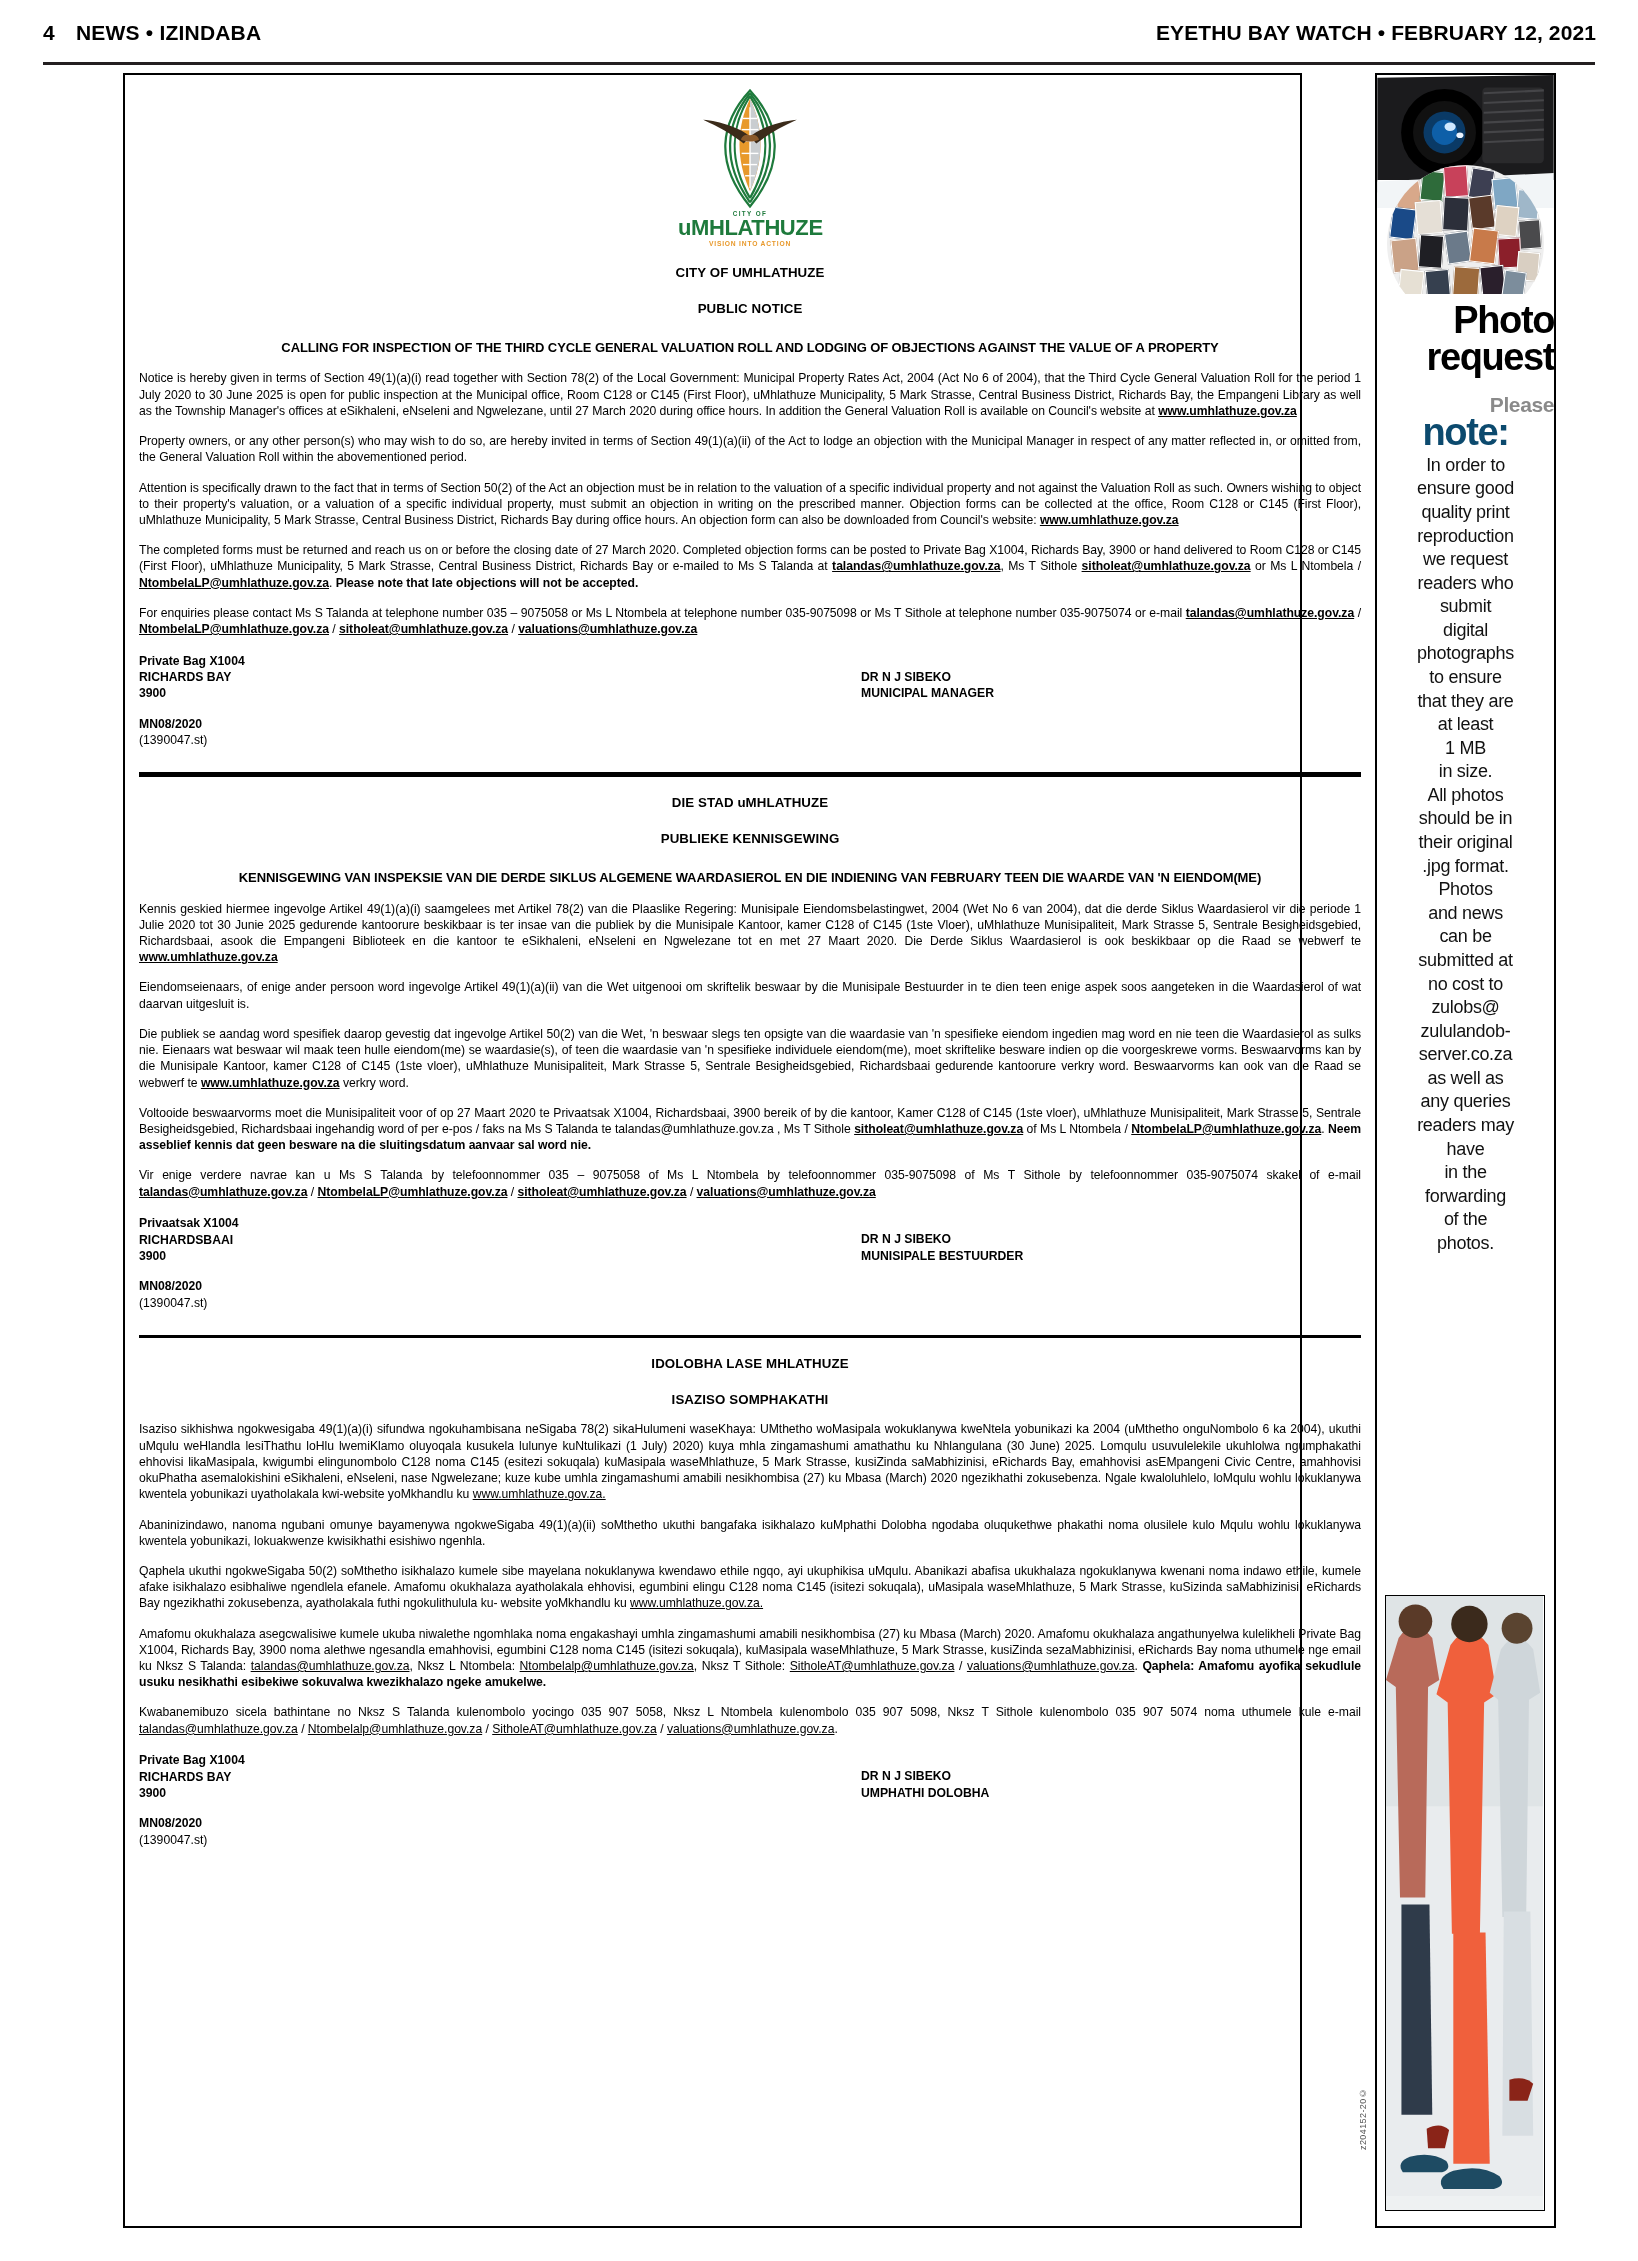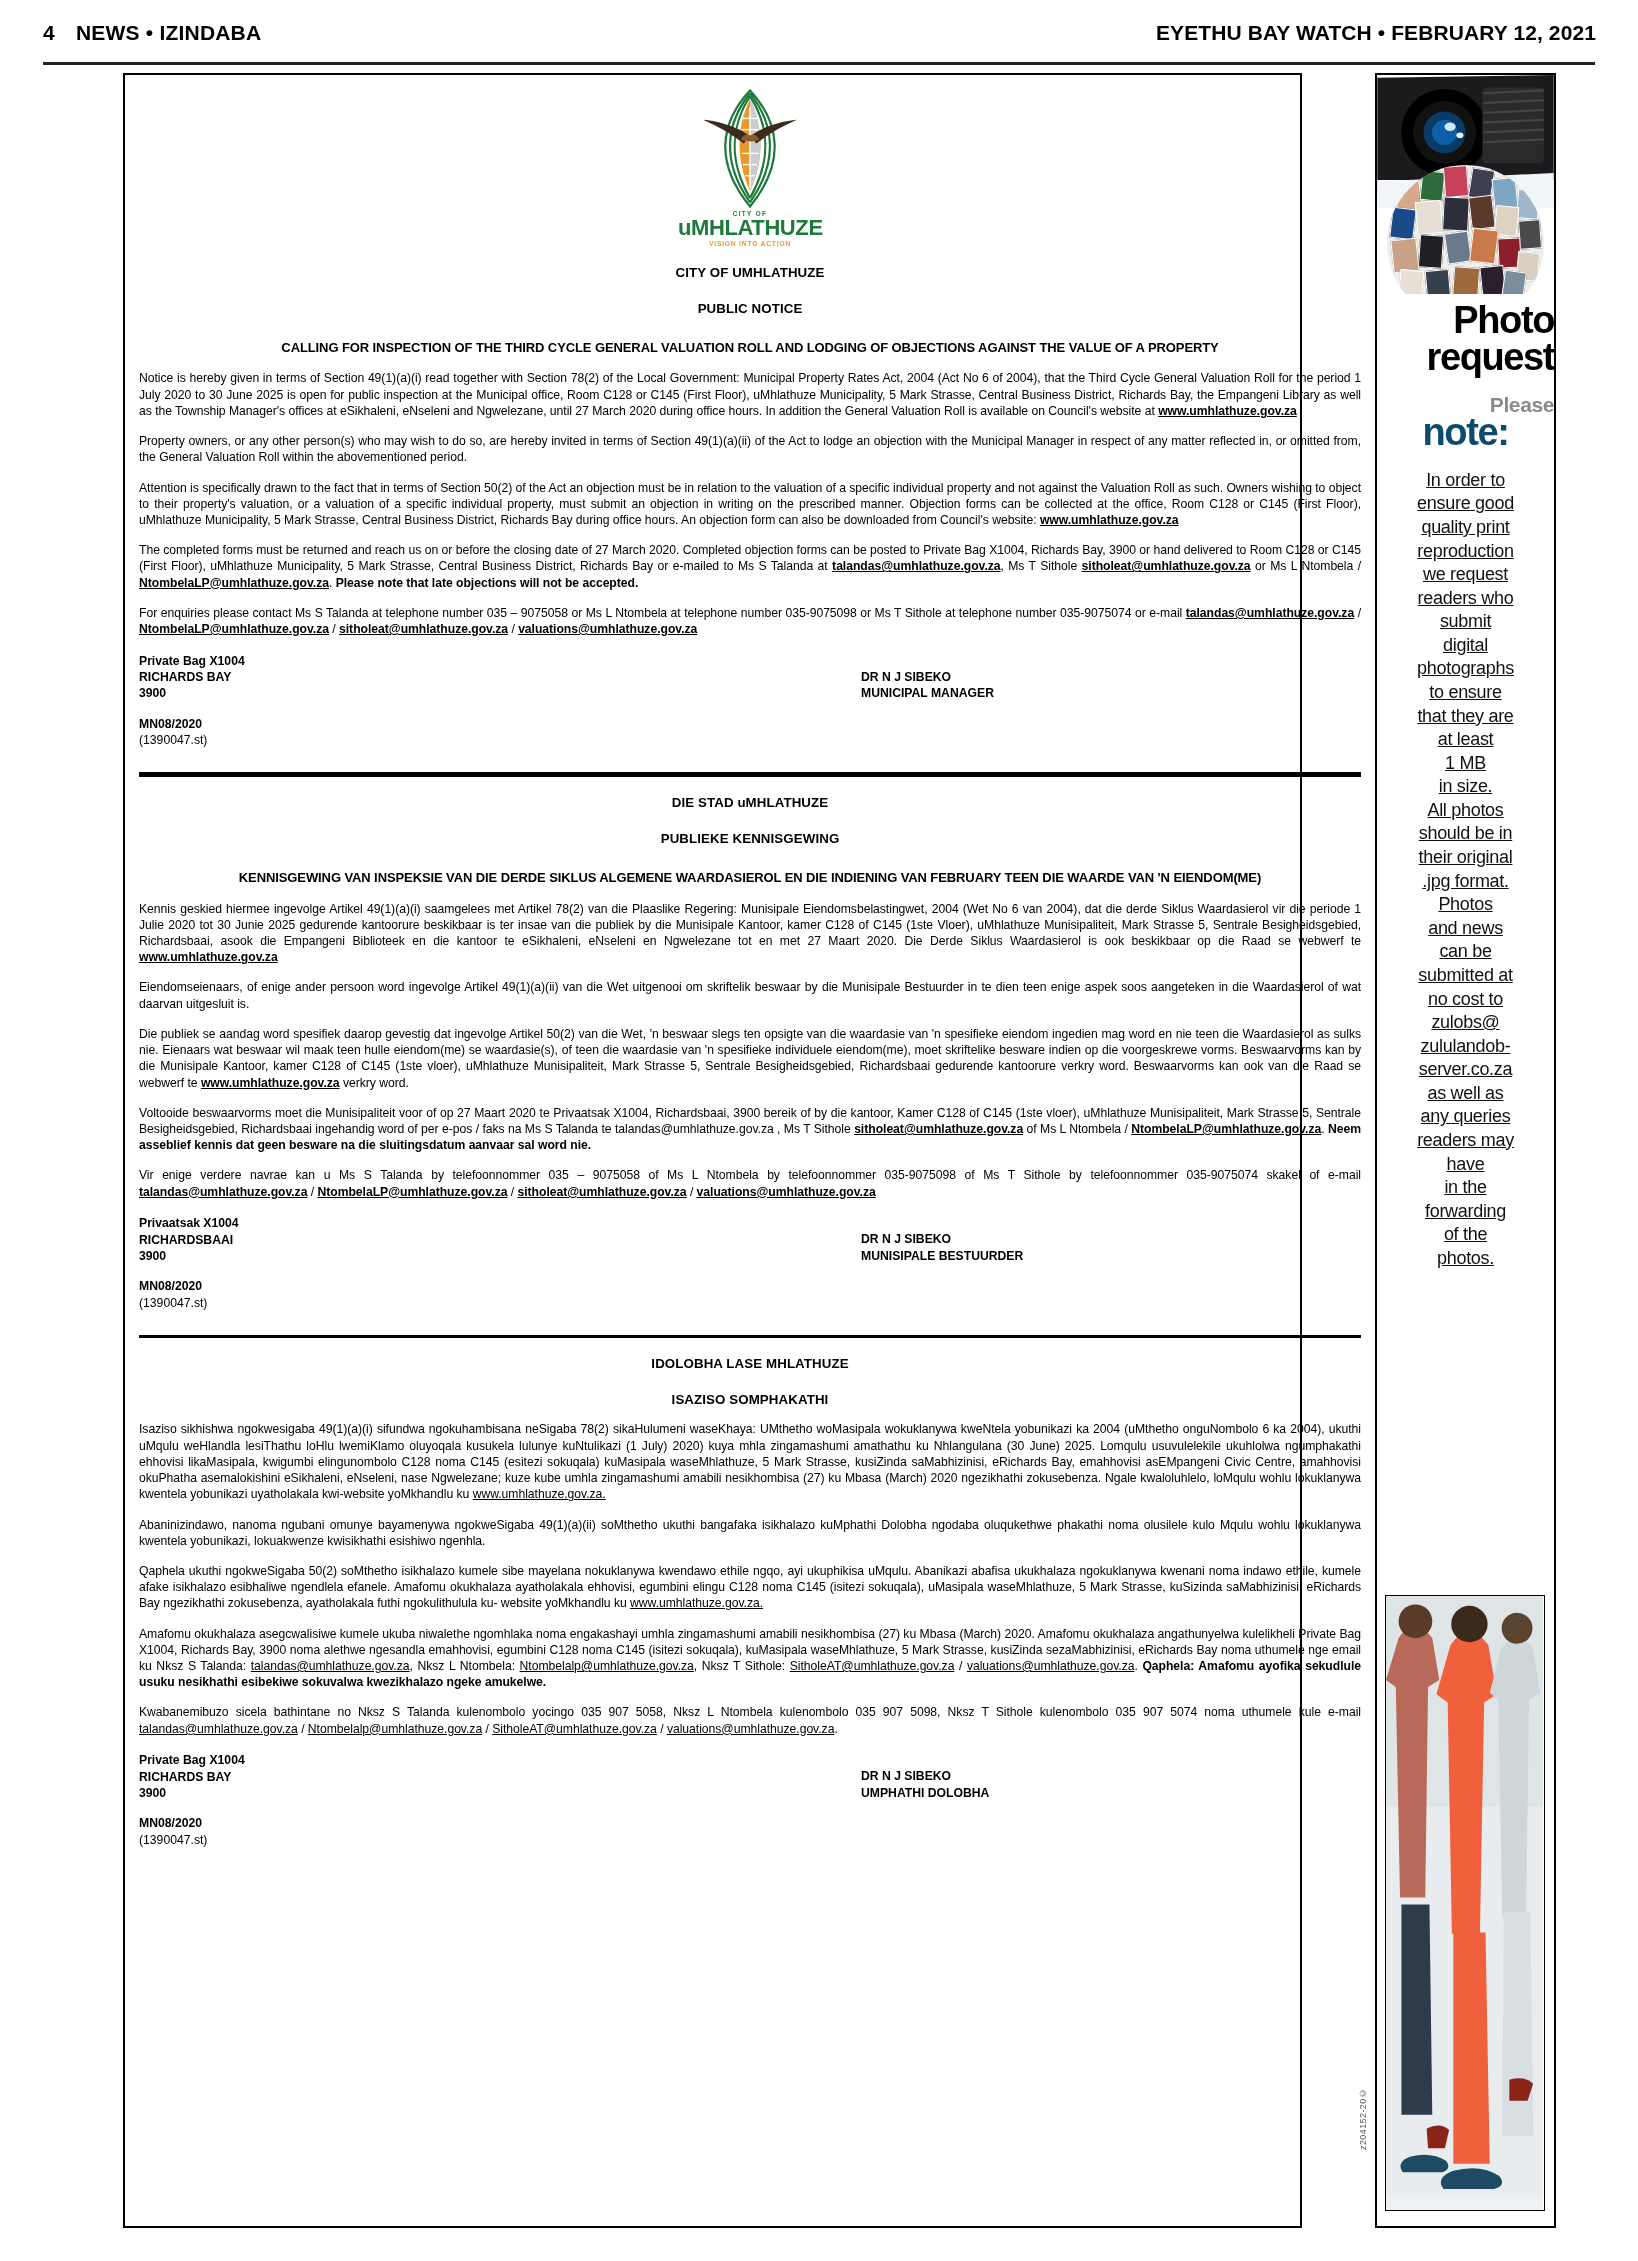--- a/index.html
+++ b/index.html
@@ -47,21 +47,21 @@
   
   .sidebar{position:absolute;left:1375px;top:73px;width:181px;height:2155px;border:2.1px solid #000;box-sizing:border-box;background:#fff;}
   .sb-inner{position:absolute;left:0;top:0;width:177px;}
   .sb-photo{position:relative;width:177px;height:219px;overflow:hidden;background:#fff;}
   .sb-camera{position:absolute;left:0;top:0;width:177px;height:133px;overflow:hidden;}
   .sb-collage{position:absolute;left:9.8px;top:90px;width:157px;height:157px;border-radius:50%;overflow:hidden;background:#efefef;}
   .thumb{position:absolute;border:1.4px solid #fff;box-shadow:0 0 0.7px rgba(0,0,0,.4);}
   .sb-title{font-size:38px;font-weight:bold;line-height:.97;text-align:right;letter-spacing:-1.4px;margin-top:8.4px;color:#000;}
   .sb-please{font-size:21px;font-weight:bold;text-align:right;color:#8a8a8a;line-height:1;margin-top:18px;letter-spacing:-0.4px;}
   .sb-note{font-size:38px;font-weight:bold;text-align:center;color:#0c4a6e;line-height:.95;letter-spacing:-1.4px;margin-top:-1.4px;}
-  .sb-body{font-size:18px;text-align:center;line-height:1.31;color:#111;margin-top:19px;letter-spacing:-0.3px;text-decoration:underline;}
+  .sb-body{font-size:18px;text-align:center;line-height:1.31;color:#111;margin-top:4px;letter-spacing:-0.3px;}
   .sb-photo2{position:absolute;left:8.4px;top:1520px;width:160px;height:616px;border:1.4px solid #000;overflow:hidden;box-sizing:border-box;}
   .vcode{position:absolute;left:1358px;top:2088px;font-size:9px;color:#555;writing-mode:vertical-rl;transform:rotate(180deg);letter-spacing:0.4px;white-space:nowrap;}
 </style>
 </head>
 <body>
 
 <div class="masthead">
   <div class="mh-pageno">4</div>
   <div class="mh-left">NEWS • IZINDABA</div>
   <div class="mh-right">EYETHU BAY WATCH • FEBRUARY 12, 2021</div>

